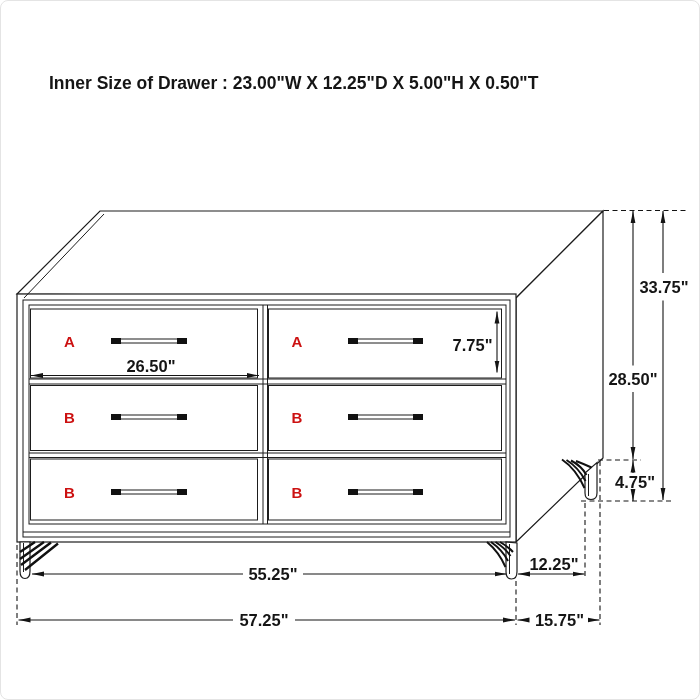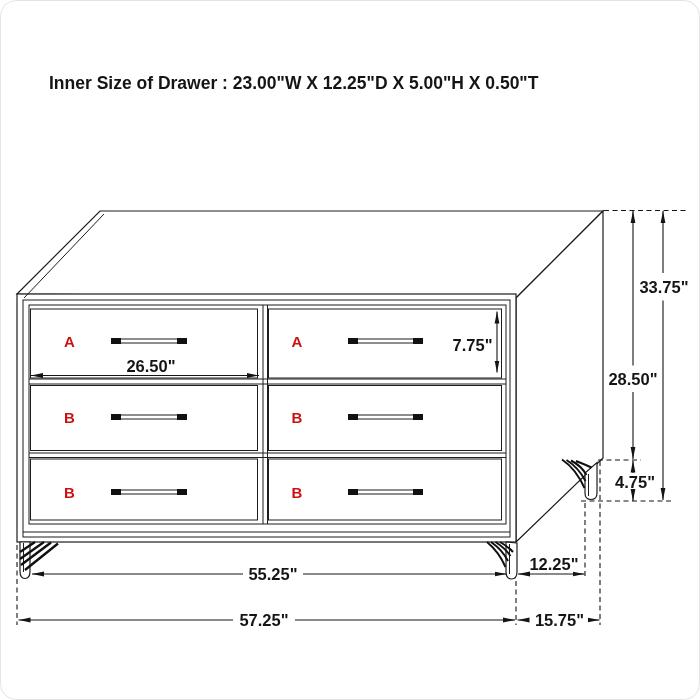--- a/index.html
+++ b/index.html
@@ -1,17 +1,17 @@
 <!DOCTYPE html>
 <html><head>
 <meta charset="utf-8">
 <style>
   html,body{margin:0;padding:0;background:#fff;}
   .frame{position:relative;width:700px;height:700px;box-sizing:border-box;
-         border:1px solid #e4e4e4;border-radius:16px;overflow:hidden;background:#fff;}
+         border:1px solid #e4e4e4;border-radius:8px;overflow:hidden;background:#fff;}
   svg{display:block;}
   text{font-family:"Liberation Sans","DejaVu Sans",sans-serif;fill:#151515;}
   .title-text{font-size:17.5px;font-weight:bold;}
   .dim-text{font-size:16.5px;font-weight:bold;}
   .letter-text{font-size:15px;font-weight:bold;}
   .fw{fill:#ffffff;stroke:#1d1d1d;stroke-width:1.2;}
   .thin{stroke:#1d1d1d;fill:none;stroke-width:1;}
   .dim{stroke:#141414;fill:none;stroke-width:1.1;}
   .dash{stroke:#141414;fill:none;stroke-width:1.1;stroke-dasharray:5 3.5;}
   .hatch{stroke:#111;fill:none;stroke-width:2.4;}

